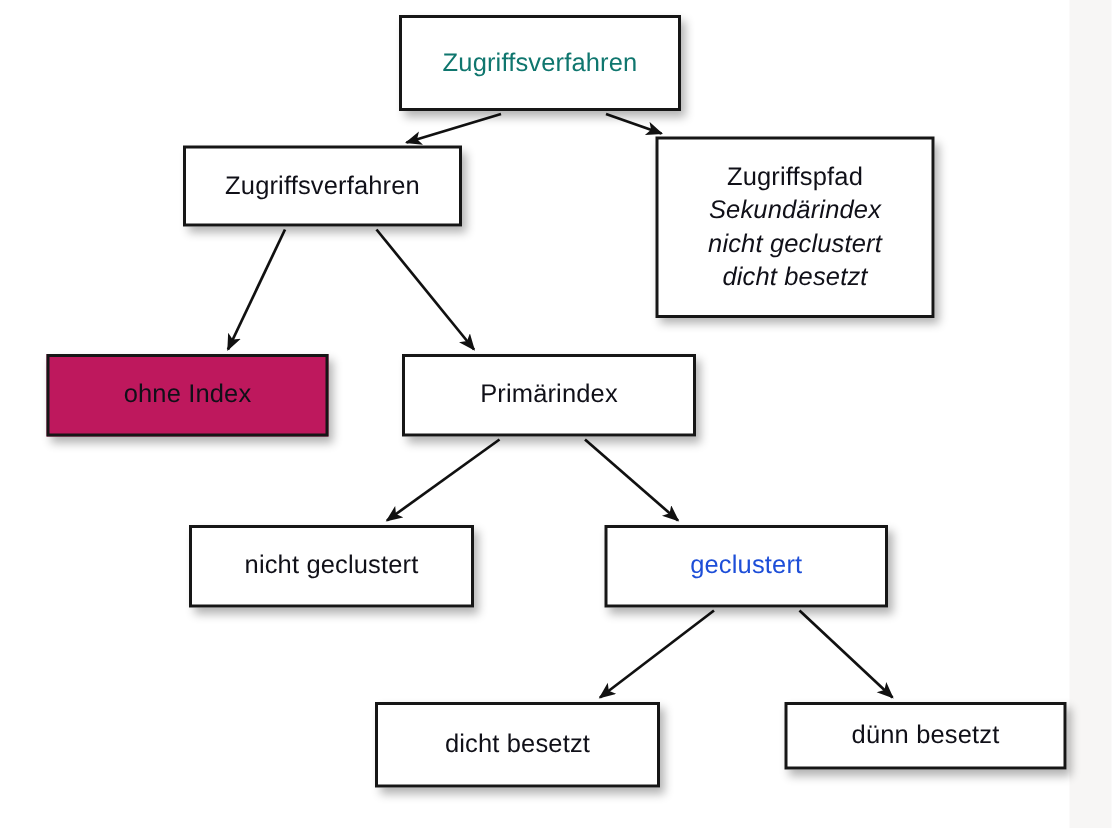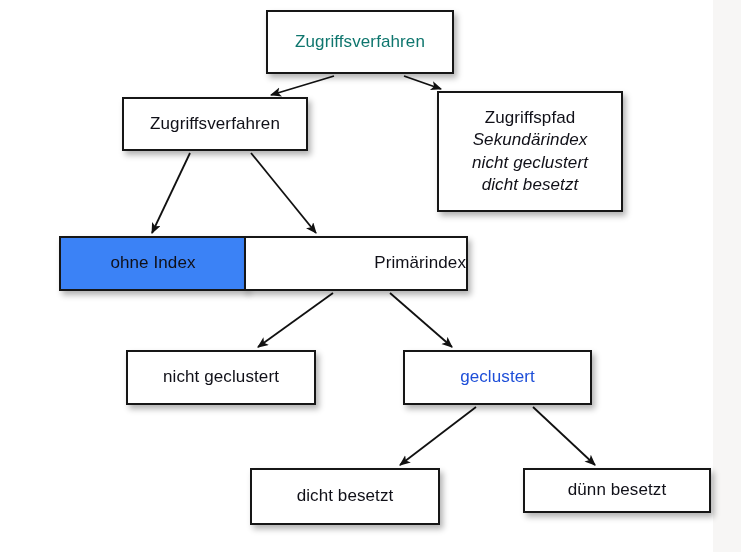--- a/index.html
+++ b/index.html
@@ -101,26 +101,26 @@
         </span>
       </div>
       <div class="node" style="left: 437px; top: 91px; width: 186px; height: 121px; background: rgb(255, 255, 255); border-color: rgb(22, 22, 22); color: rgb(16, 16, 24);">
         <span class="stack">
           <span class="line">Zugriffspfad</span>
           <span class="line italic">Sekundärindex</span>
           <span class="line italic">nicht geclustert</span>
           <span class="line italic">dicht besetzt</span>
         </span>
       </div>
-      <div class="node" style="left: 31px; top: 236px; width: 188px; height: 55px; background: #3b82f6; border-color: rgb(22, 22, 22); color: rgb(16, 16, 24); margin-left: 28px;">
+      <div class="node" style="left: 31px; top: 236px; width: 188px; height: 55px; background: #be185d; border-color: rgb(22, 22, 22); color: rgb(16, 16, 24);">
         <span class="stack">
           <span class="line">ohne Index</span>
         </span>
       </div>
-      <div class="node" style="left: 244px; top: 236px; width: 224px; height: 55px; background: rgb(255, 255, 255); border-color: rgb(22, 22, 22); color: rgb(16, 16, 24); text-align: right;">
+      <div class="node" style="left: 268px; top: 236px; width: 196px; height: 55px; background: rgb(255, 255, 255); border-color: rgb(22, 22, 22); color: rgb(16, 16, 24);">
         <span class="stack">
           <span class="line">Primärindex</span>
         </span>
       </div>
       <div class="node" style="left: 126px; top: 350px; width: 190px; height: 55px; background: rgb(255, 255, 255); border-color: rgb(22, 22, 22); color: rgb(16, 16, 24);">
         <span class="stack">
           <span class="line">nicht geclustert</span>
         </span>
       </div>
       <div class="node" style="left: 403px; top: 350px; width: 189px; height: 55px; background: rgb(255, 255, 255); border-color: rgb(22, 22, 22); color: #1d4ed8;">

